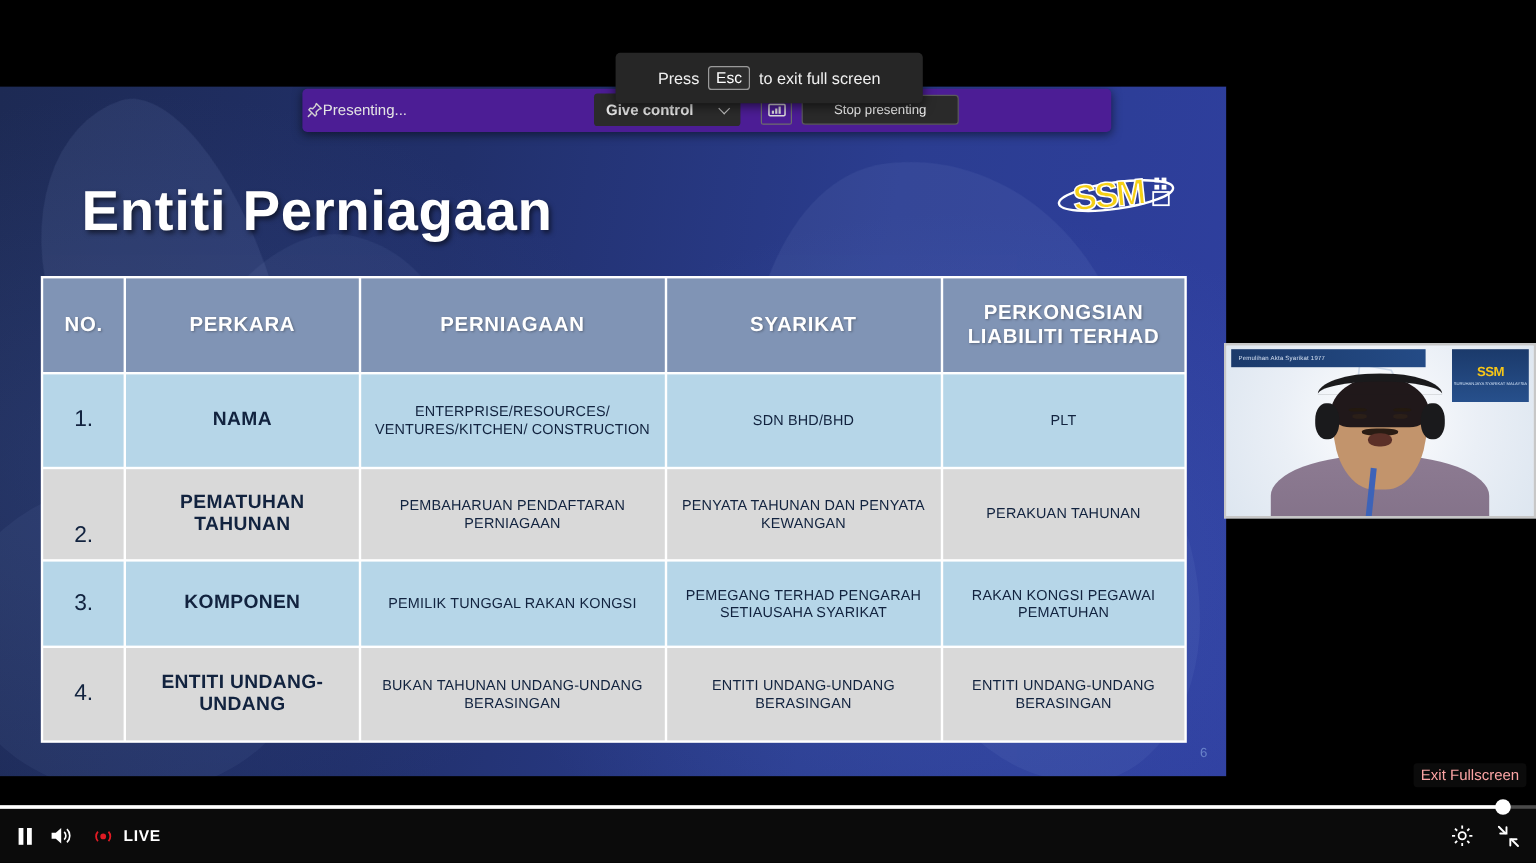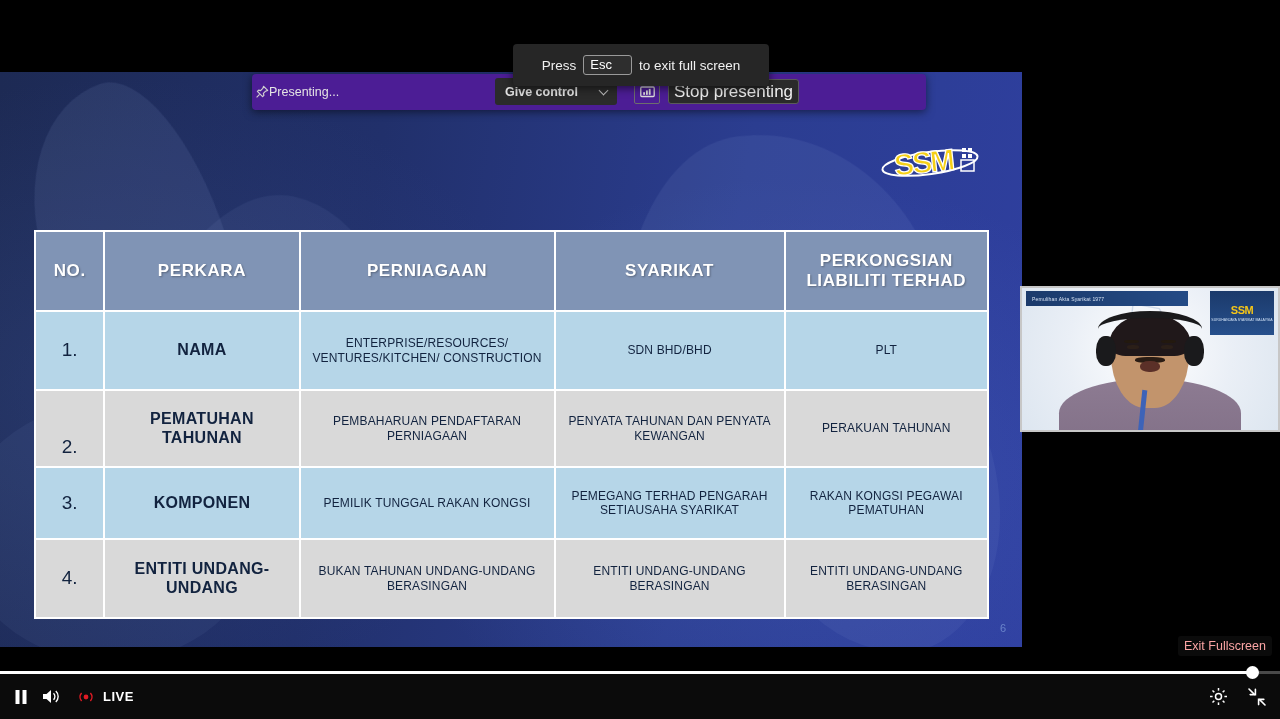--- a/index.html
+++ b/index.html
@@ -197,21 +197,21 @@
   .stop-presenting {
     position: absolute;
     left: 416px;
     top: 5px;
     width: 131px;
     height: 25px;
     border: 1px solid #5a5a5a;
     border-radius: 3px;
     display: flex; align-items: center; justify-content: center;
     color: #efefef;
-    font-size: 17px;
+    font-size: 11px;
     background: #2a2a2a;
   }
   .pin-btn {
     position: absolute;
     left: 766px - 234px;
     top: 8px;
     width: 20px; height: 20px;
     display: flex; align-items: center; justify-content: center;
   }
 
@@ -229,21 +229,21 @@
     justify-content: center;
     gap: 7px;
     color: #f0f0f0;
     font-size: 13.5px;
     z-index: 30;
     box-shadow: 0 2px 10px rgba(0,0,0,0.6);
   }
   .esc-key {
     border: 1px solid #9a9a9a;
     border-radius: 3px;
-    padding: 1px 19px 2px 6px;
+    padding: 1px 6px 2px 6px;
     font-size: 13px;
     color: #ffffff;
     background: #2e2e2e;
   }
 
   
   .video-tile {
     position: absolute;
     left: 1020px;
     top: 286px;
@@ -443,20 +443,21 @@
 <div id="app">
 
   <div class="slide">
     <div class="slide-bg-shape bg1"></div>
     <div class="slide-bg-shape bg2"></div>
     <div class="slide-bg-shape bg3"></div>
     <div class="slide-bg-shape bg4"></div>
     <div class="slide-bg-shape bg5"></div>
   </div>
 
+  <div class="slide-title">Entiti Perniagaan</div>
 
   <div class="ssm-logo">
     <svg width="108" height="52" viewBox="0 0 108 52">
       <ellipse cx="52" cy="27" rx="48" ry="11" fill="none" stroke="#ffffff" stroke-width="2" transform="rotate(-8 52 27)"></ellipse>
       <g transform="rotate(-6 52 26)">
         <text x="16" y="36" font-family="Liberation Sans, sans-serif" font-size="30" font-weight="bold" fill="#f5d017" stroke="#ffffff" stroke-width="1.2" letter-spacing="-2">SSM</text>
       </g>
       <rect x="84" y="12" width="4" height="4" fill="#ffffff"></rect>
       <rect x="90" y="12" width="4" height="4" fill="#ffffff"></rect>
       <rect x="84" y="18" width="4" height="4" fill="#ffffff"></rect>

